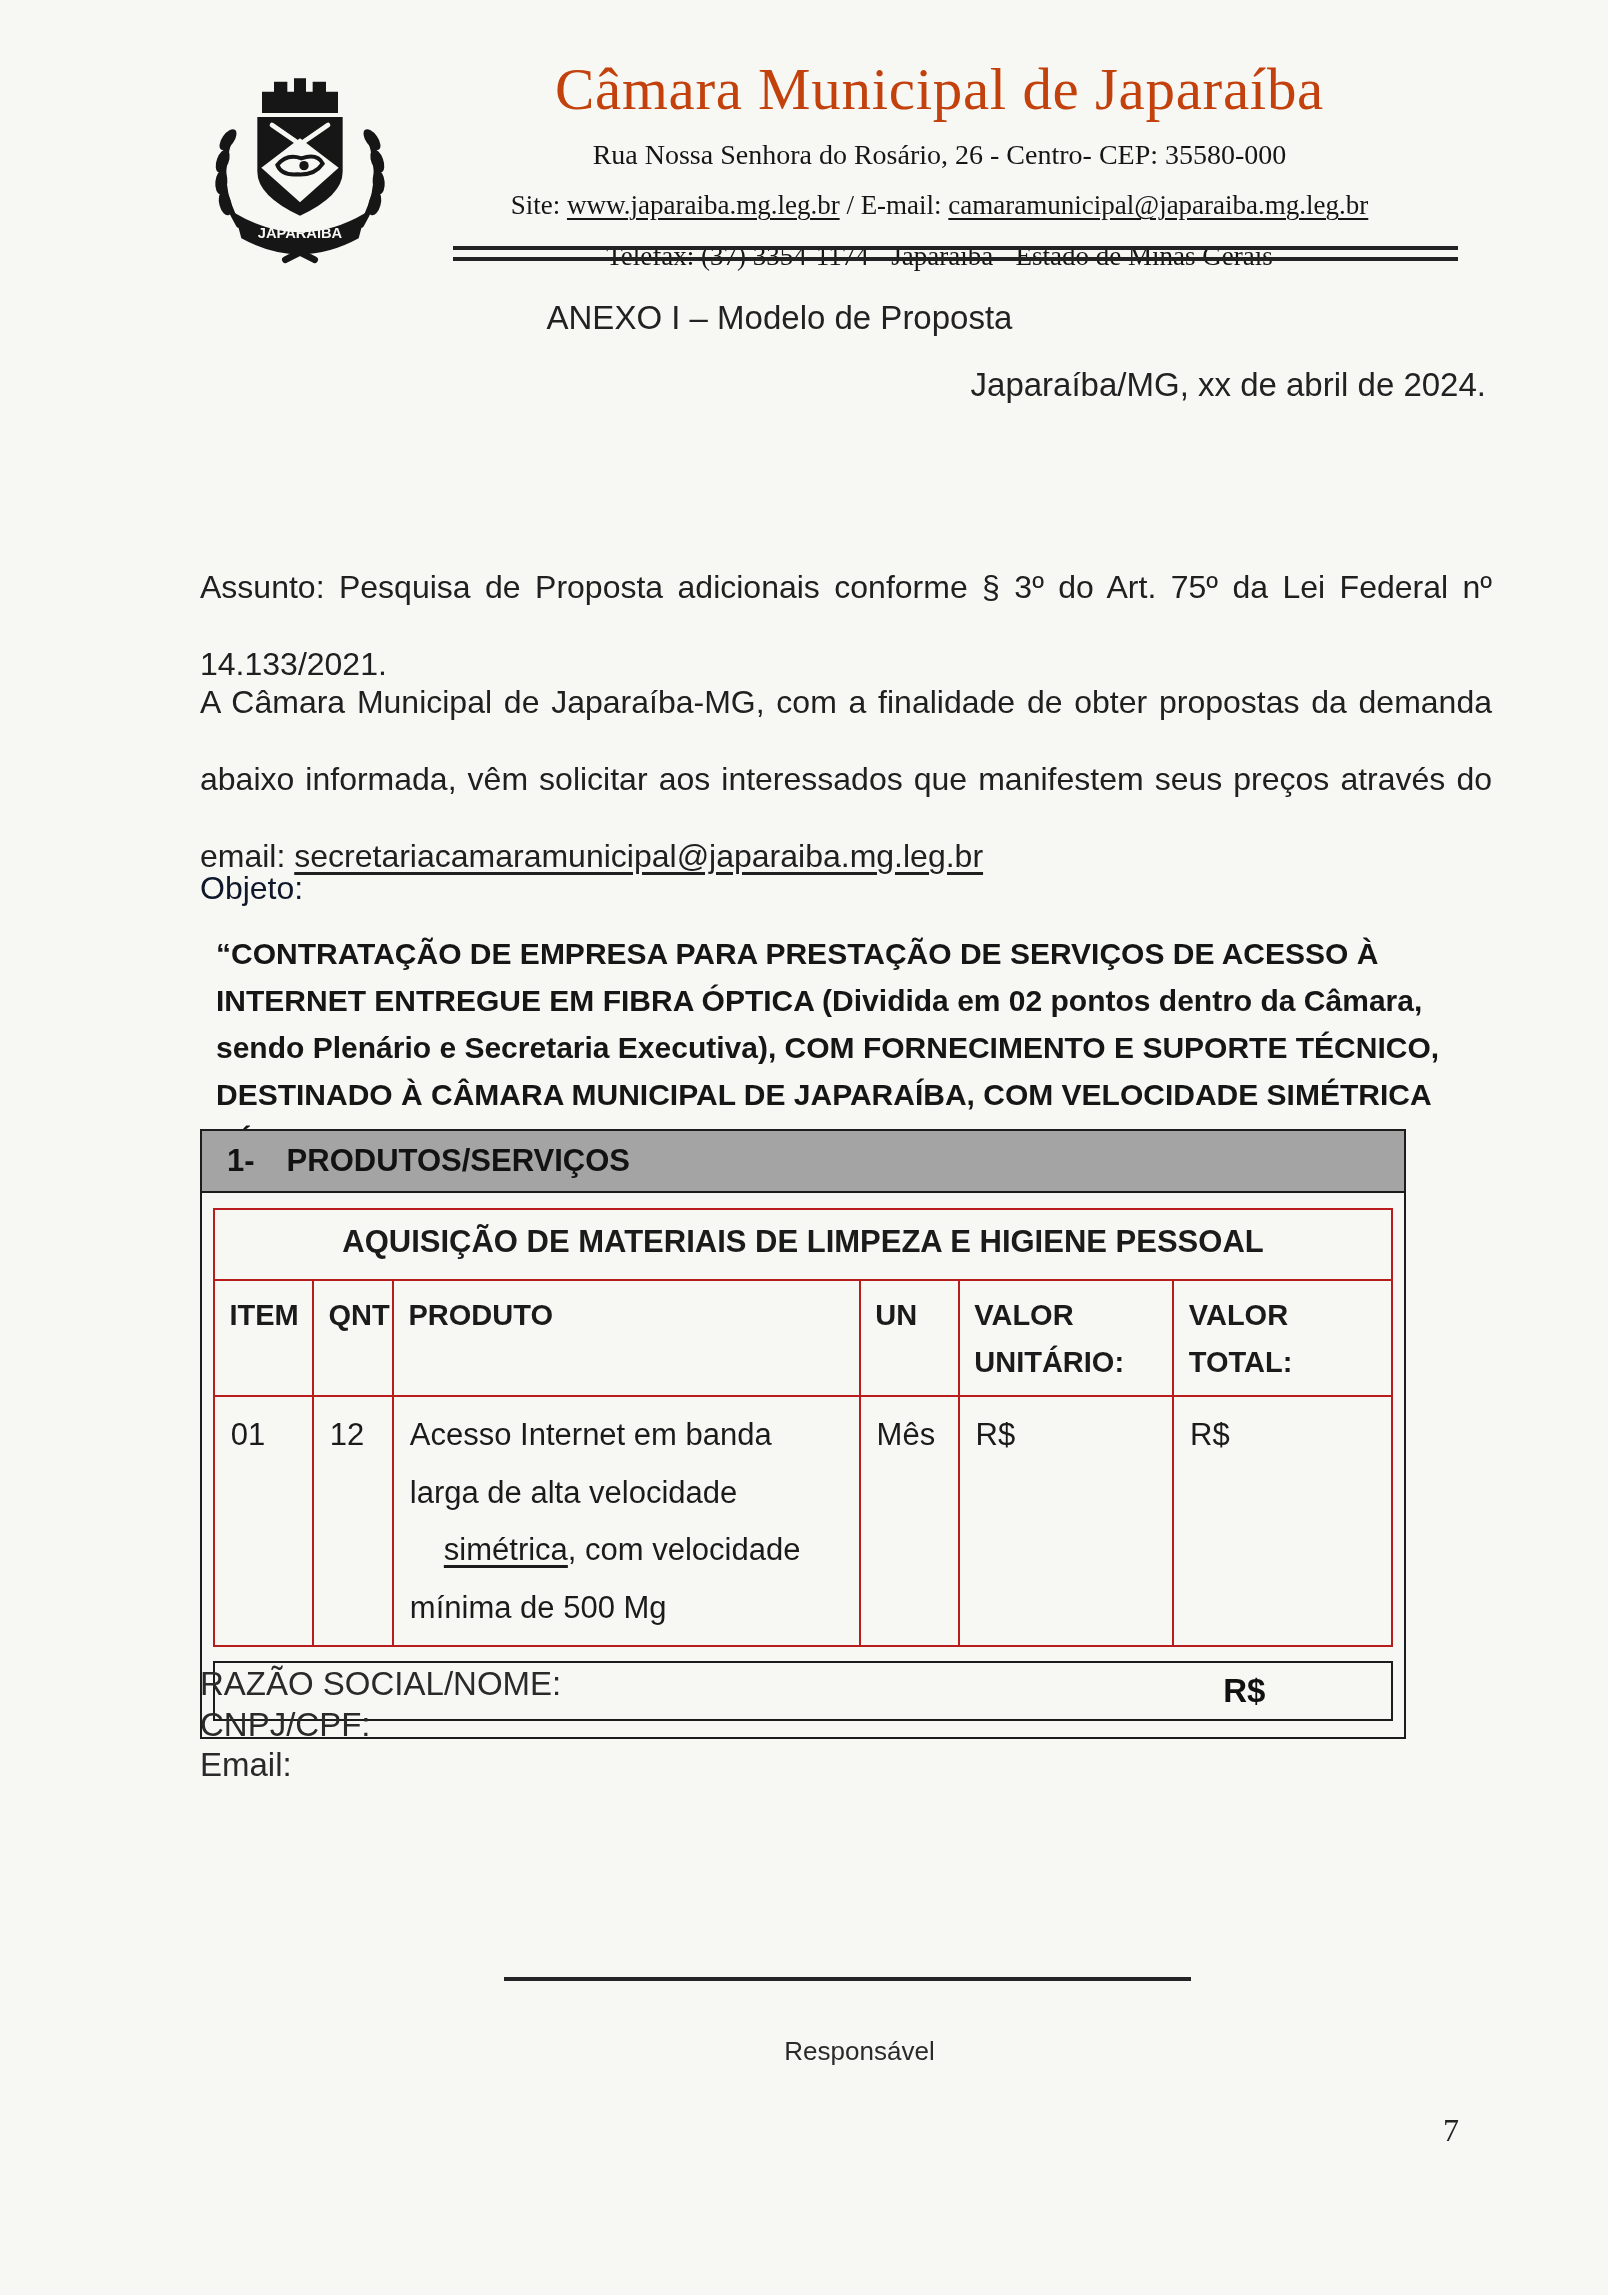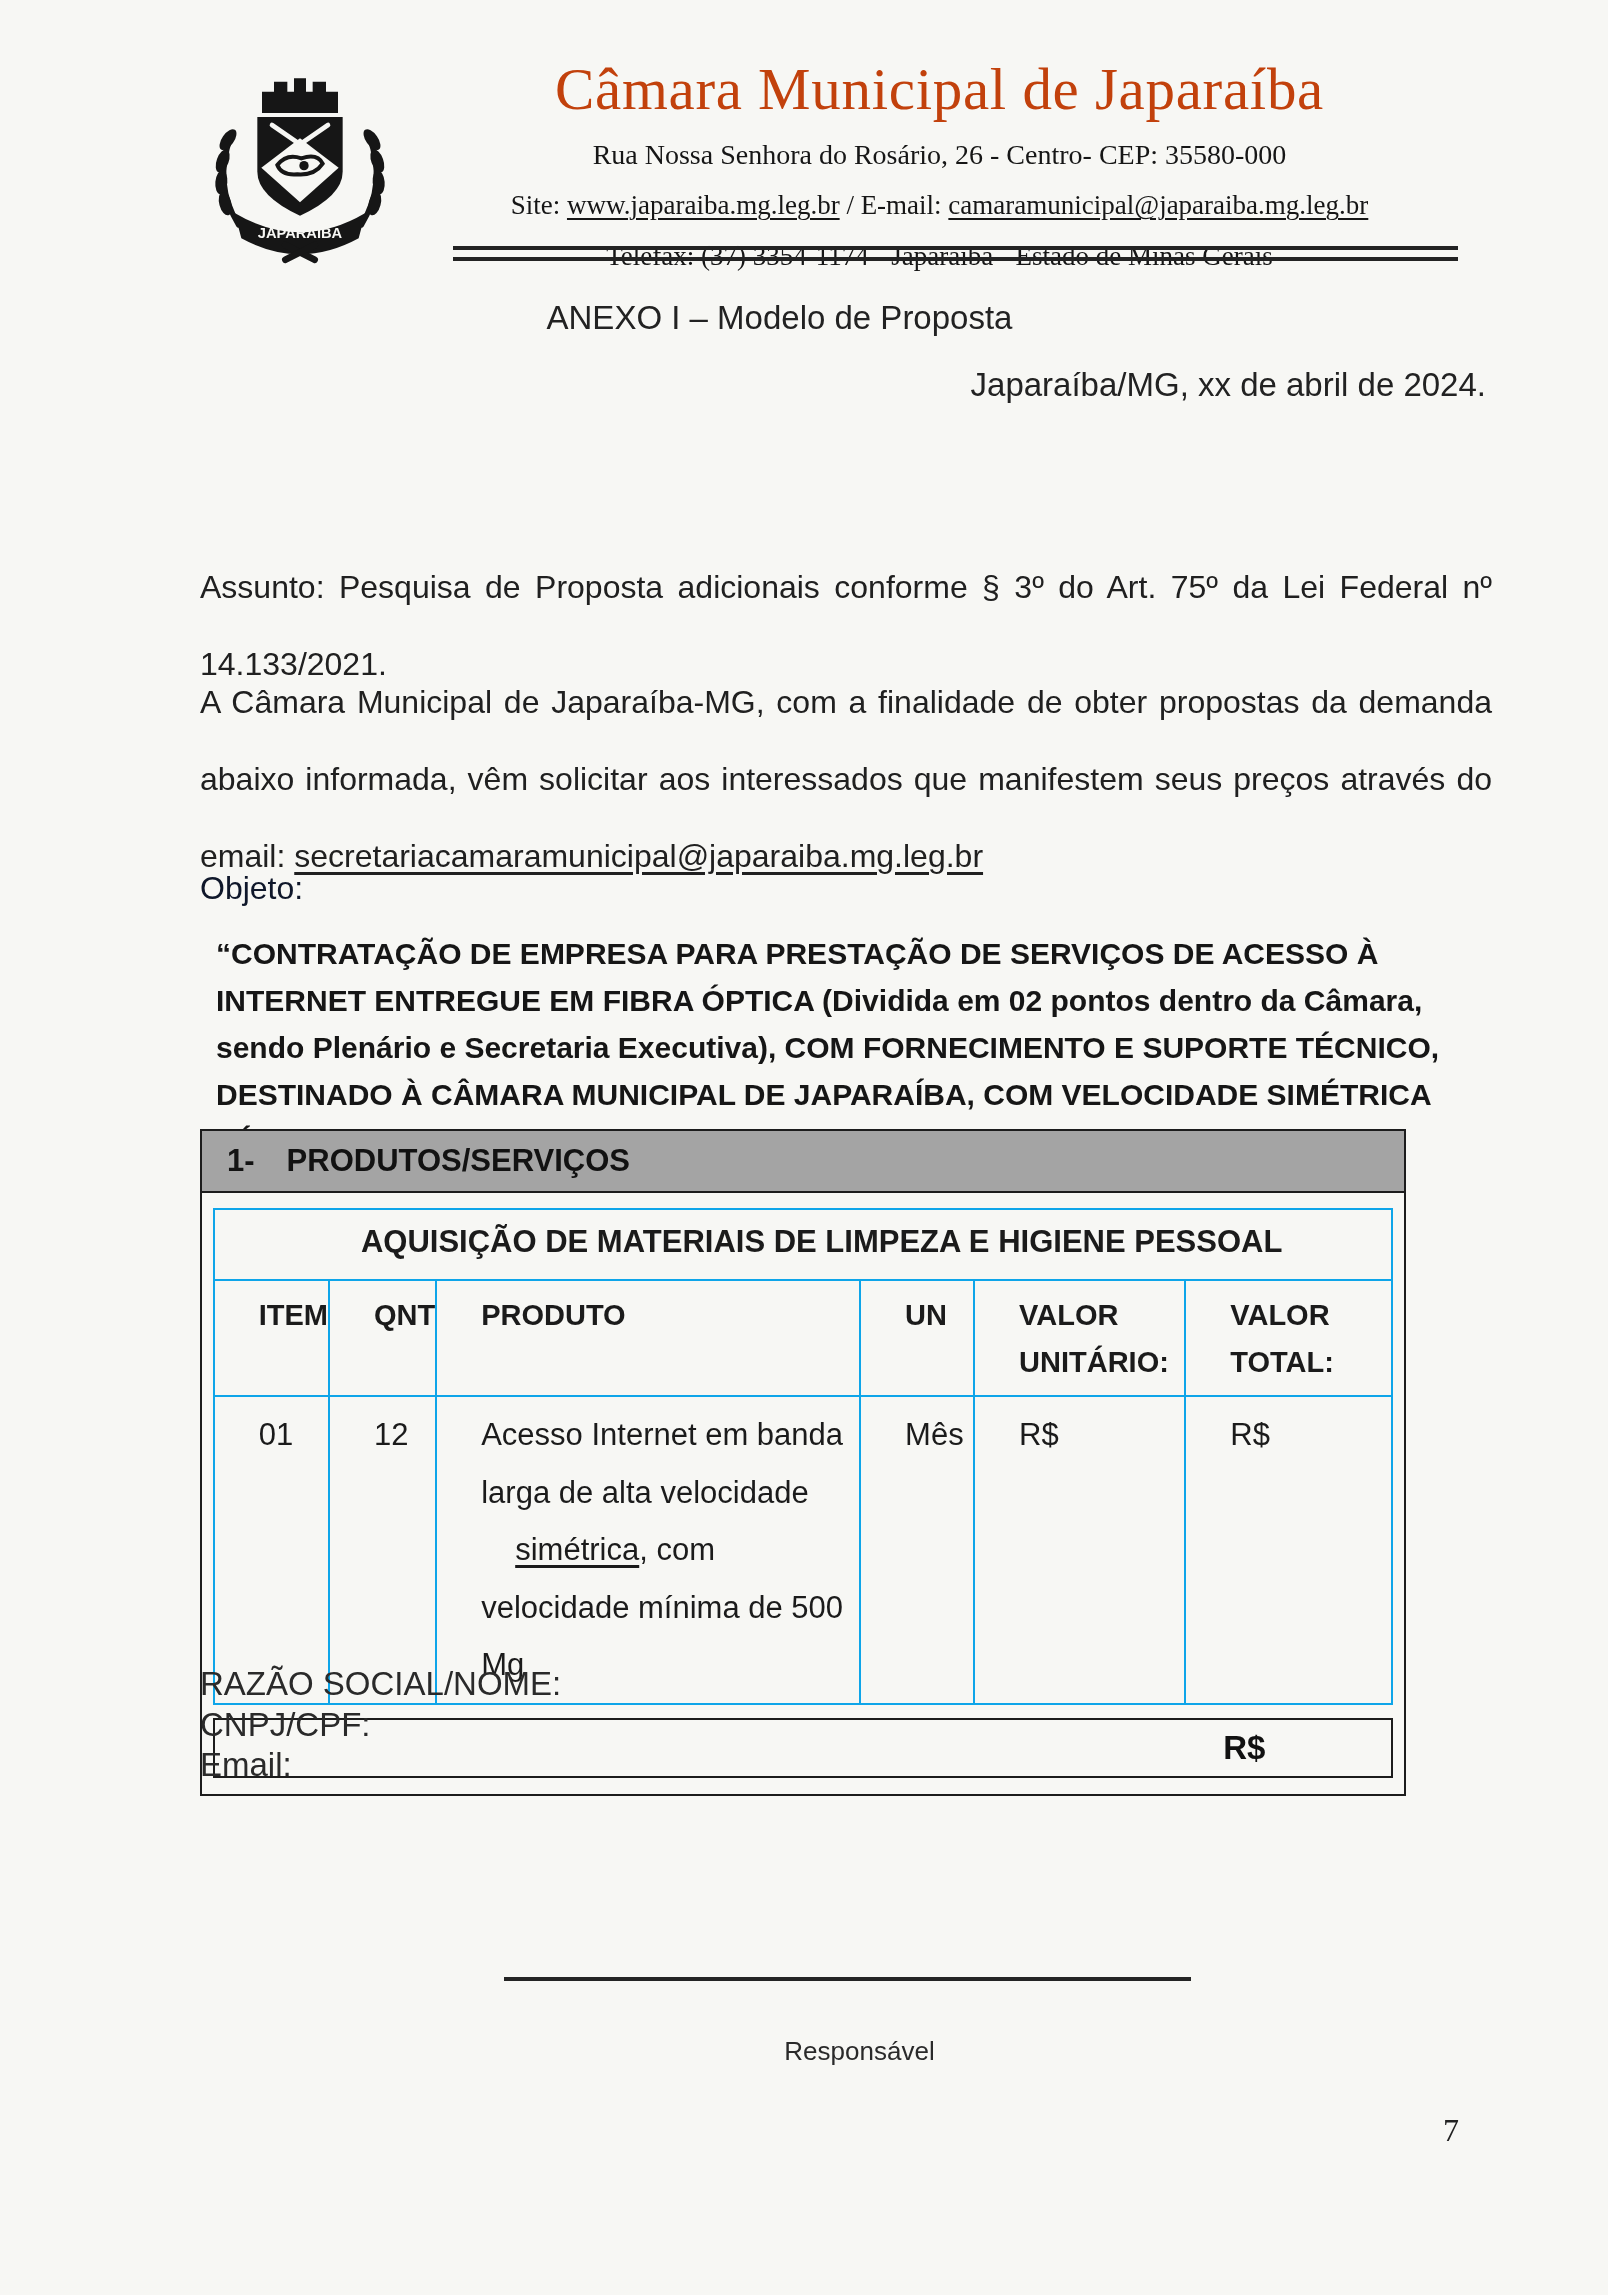--- a/index.html
+++ b/index.html
@@ -76,21 +76,21 @@
     font-size:31px;font-weight:bold;color:#121212;
     padding-left:25px;
   }
   .section-bar .num{margin-right:32px;}
   .table-wrap{padding:14.7px 10.7px 16px 10.7px;}
   table.quote{
     width:100%;border-collapse:collapse;
     border:2.7px solid #1c1c1c;
     font-size:30px;color:#1b1b1b;
   }
-  table.quote td{border:2px solid #0ea5e9;vertical-align:top;padding-left:44px;}
+  table.quote td{border:2px solid #b91c1c;vertical-align:top;}
   .cap-cell{
     text-align:center;font-weight:bold;font-size:31px;
     padding:14.7px 6.7px 18.7px 6.7px;
   }
   .hdr-cell{
     font-weight:bold;font-size:29px;
     padding:10.7px 0 9.4px 14.7px;line-height:1.62;
     height:95px;box-sizing:border-box;
   }
   .data-cell{

